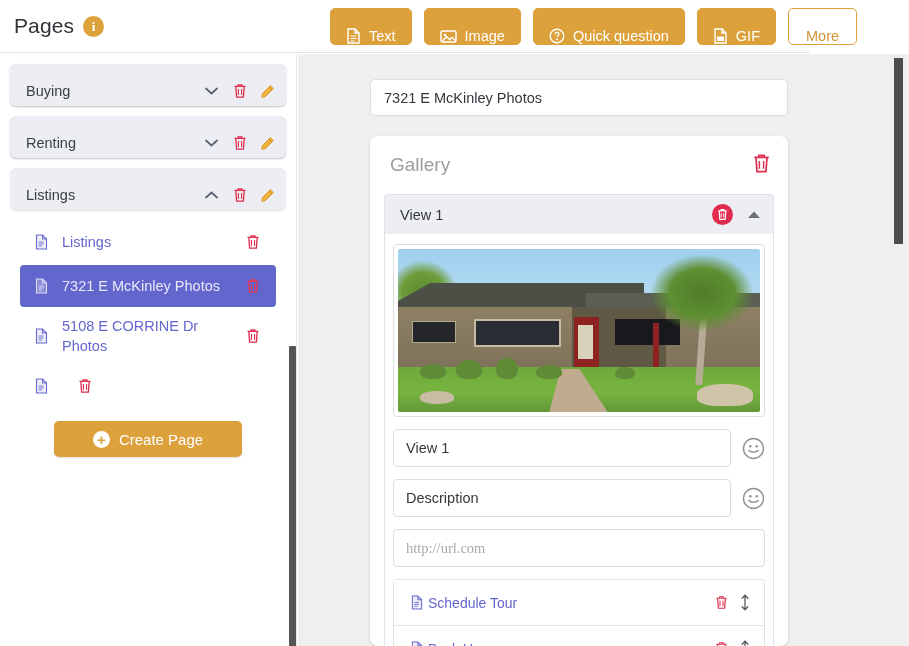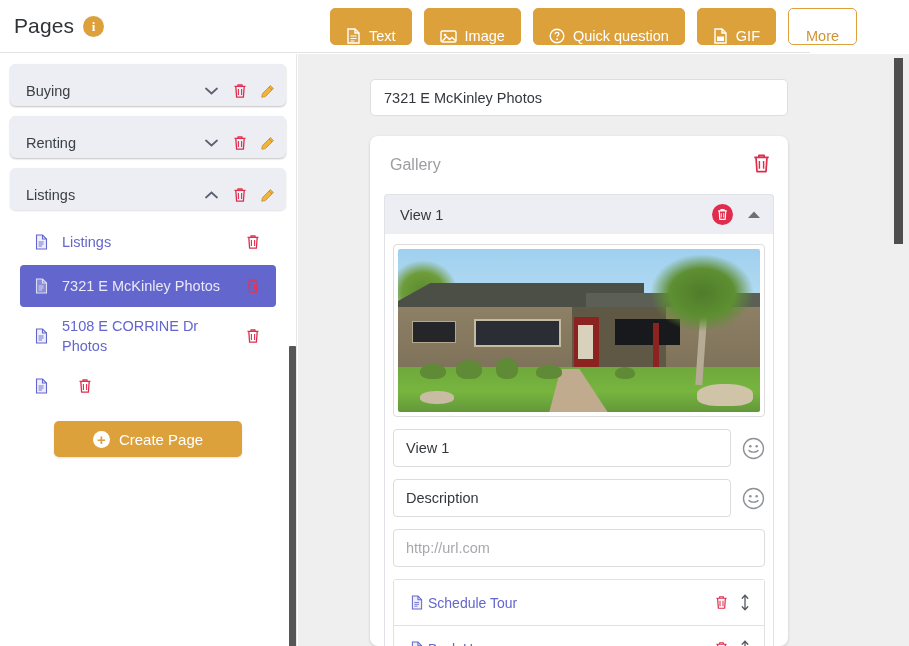--- a/index.html
+++ b/index.html
@@ -147,21 +147,21 @@
     position: absolute; left: 72px; top: 82px;
     width: 418px; height: 510px;
     background: #ffffff; border-radius: 8px;
     box-shadow: 0 1px 3px rgba(0,0,0,.16);
     overflow: hidden;
   }
   .gallery-head {
     display: flex; align-items: center;
     height: 58px; padding: 0 17px 0 20px;
   }
-  .gallery-title { flex: 1; font-size: 16px; color: #9b9da1; }
+  .gallery-title { flex: 1; font-size: 19px; color: #9b9da1; }
 
   .view-block { margin: 0 14px; }
   .view-head {
     height: 40px; background: #eceef3;
     border: 1px solid #e0e2e8; border-bottom: none;
     border-radius: 4px 4px 0 0;
     display: flex; align-items: center; padding: 0 12px 0 15px;
   }
   .view-name { flex: 1; font-size: 14.5px; color: #34383d; }
   .trash-circle {
@@ -265,21 +265,21 @@
   }
 
   .field-row { display: flex; align-items: center; gap: 11px; margin-top: 12px; }
   .txt-field {
     flex: 1; height: 38px;
     background: #ffffff; border: 1px solid #dcdcdc; border-radius: 4px;
     display: flex; align-items: center; padding: 0 12px;
     font-size: 14.5px; color: #34383d;
   }
   .txt-field.full { width: 100%; flex: none; }
-  .txt-field.placeholder { color: #a6a8ad; }
+  .txt-field.placeholder { color: #a6a8ad; font-family: Liberation Serif, serif; }
   .smiley { width: 23px; height: 23px; flex-shrink: 0; cursor: pointer; display: flex; }
 
   .link-list { margin-top: 12px; border: 1px solid #e2e2e2; border-bottom: none; border-radius: 3px 3px 0 0; }
   .link-row {
     display: flex; align-items: center; height: 46px;
     border-bottom: 1px solid #e2e2e2;
     padding: 0 10px 0 12px; background: #fff;
   }
   .lr-ico { width: 22px; display: flex; justify-content: center; }
   .lr-label { flex: 1; text-align: left; font-size: 14px; color: #6366cc; }

